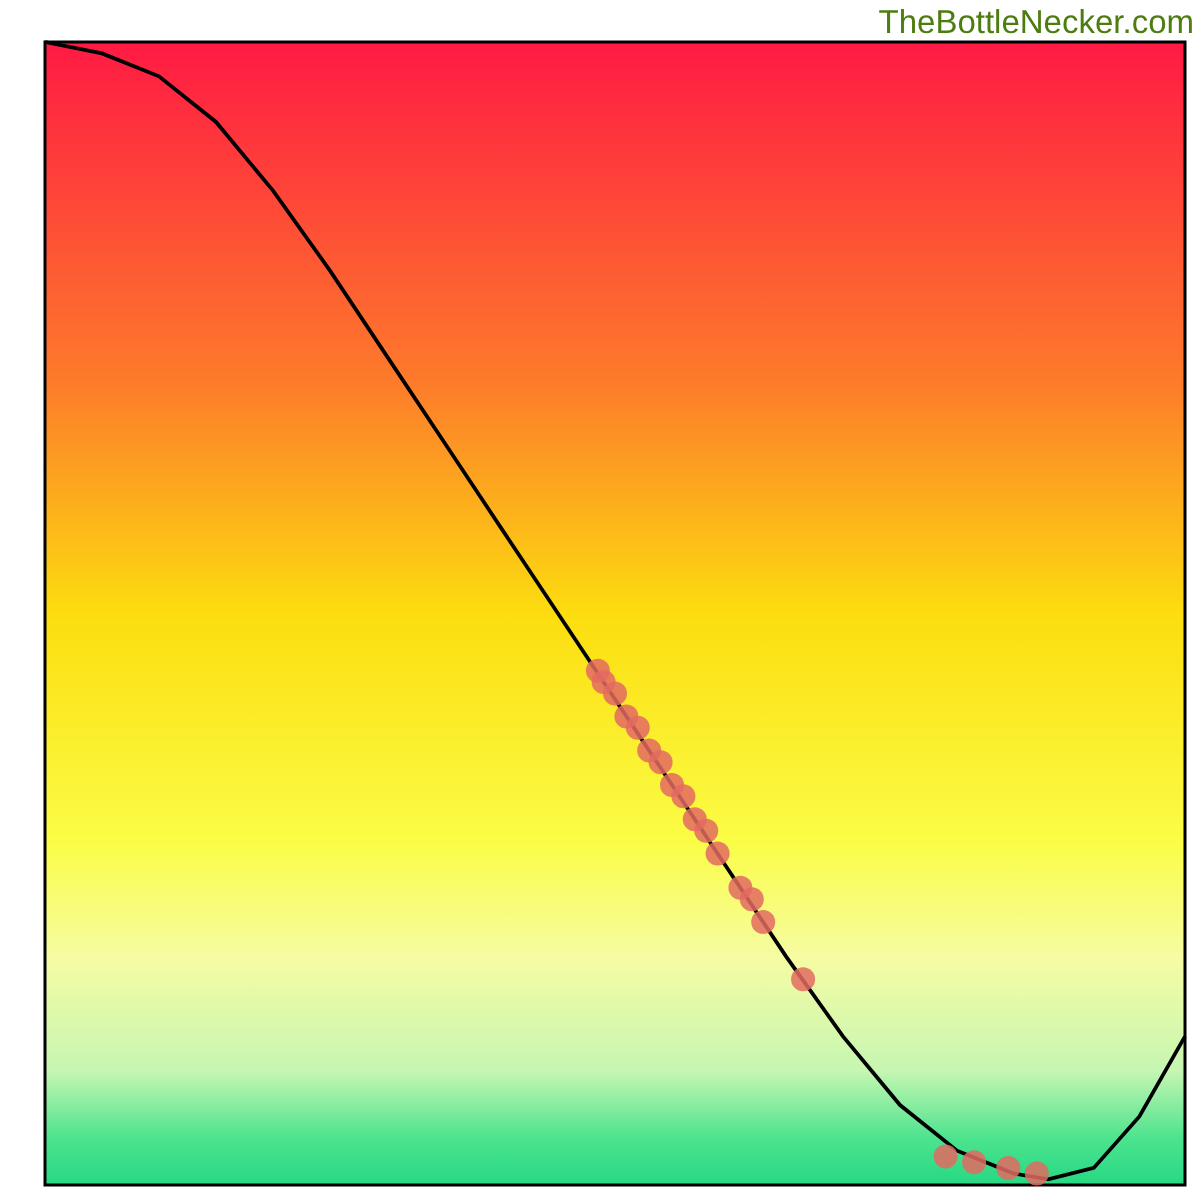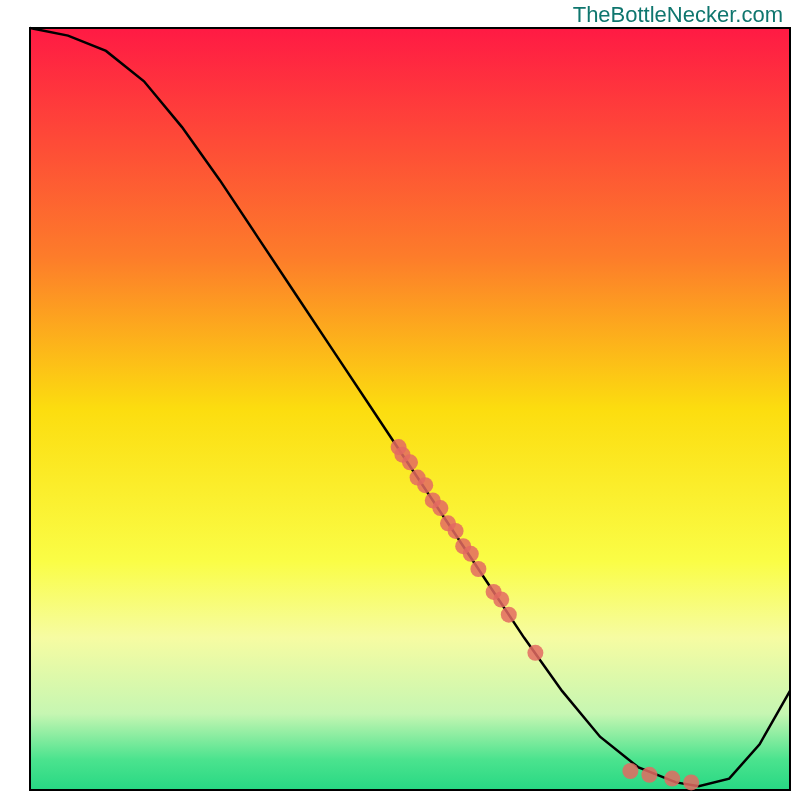--- a/index.html
+++ b/index.html
@@ -12,23 +12,23 @@
     background: #fff;
   }
   .chart-wrap {
     position: relative;
     width: 800px;
     height: 800px;
   }
   .watermark {
     position: absolute;
     top: 2px;
-    right: 17px;
+    right: 4px;
     font-size: 22px;
-    color: #0f766e;
+    color: #4d7c0f;
     font-family: Arial, sans-serif;
     z-index: 10;
   }
   svg {
     display: block;
   }
 </style>
 </head>
 <body>
 

